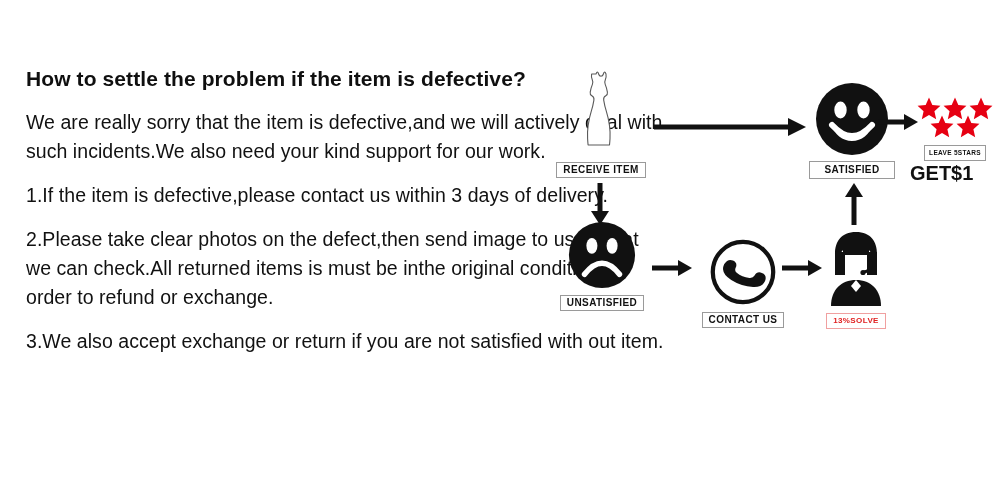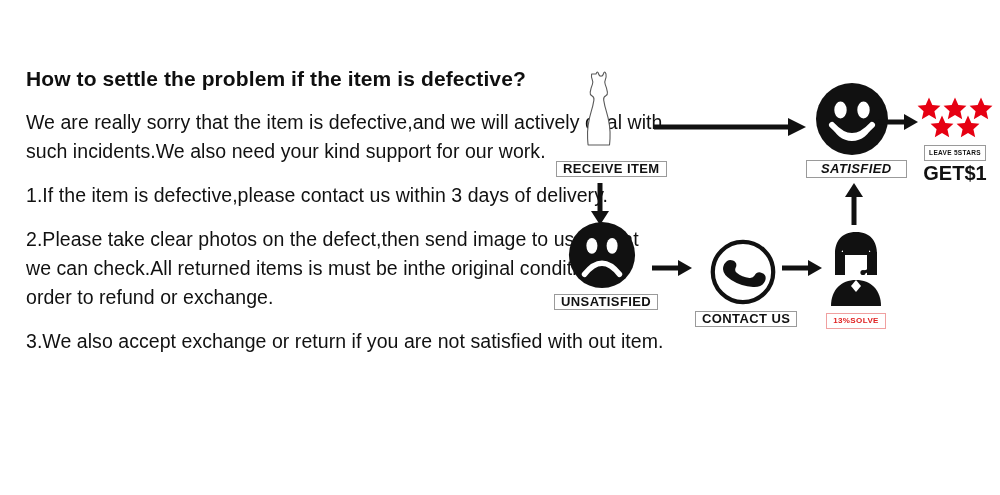--- a/index.html
+++ b/index.html
@@ -26,21 +26,21 @@
   .para:last-child{margin-bottom:0;}
 
   
   .diagram{position:absolute;left:548px;top:68px;width:452px;height:290px;}
   .node{position:absolute;}
   .node .art{display:flex;align-items:flex-end;justify-content:center;}
   .cap{
     display:inline-block;
     border:1px solid #9a9a9a;
     background:#fff;
-    font-size:13px;font-weight:bold;letter-spacing:.4px;
+    font-size:10px;font-weight:bold;letter-spacing:.4px;
     padding:2px 6px 2px 6px;
     line-height:10px;
     white-space:nowrap;
     color:#111;
     text-align:center;
   }
   .cap.red{color:#e02020;border-color:#f0a0a0;}
   .cap-wrap{text-align:center;margin-top:3px;}
 
   
@@ -85,21 +85,21 @@
       </div>
     </div>
 
     <div class="arrow" style="left:106px;top:48px;">
       <svg width="152" height="22" viewBox="0 0 152 22">
         <line x1="0" y1="11" x2="134" y2="11" stroke="#111111" stroke-width="5"></line>
         <polygon points="134,2 152,11 134,20" fill="#111111"></polygon>
       </svg>
     </div>
 
-    <div class="node" style="left:258px;top:8px;width:92px;font-style:italic;">
+    <div class="node" style="left:258px;top:8px;width:92px;">
       <div class="art" style="height:80px;">
         <svg width="74" height="74" viewBox="0 0 74 74">
           <circle cx="37" cy="37" r="36" fill="#111111"></circle>
           <ellipse cx="25.5" cy="28" rx="6.2" ry="8.4" fill="#ffffff"></ellipse>
           <ellipse cx="48.5" cy="28" rx="6.2" ry="8.4" fill="#ffffff"></ellipse>
           <path d="M17 43 a20.5 20.5 0 0 0 40 0 a20.5 14 0 0 1 -40 0 z" fill="#ffffff"></path>
           <path d="M17 43 q20 22 40 0" fill="none" stroke="#ffffff" stroke-width="6" stroke-linecap="round"></path>
         </svg>
       </div>
       <div class="cap-wrap">
@@ -132,21 +132,21 @@
               <polygon points="12,1.5 15.2,8.6 23,9.4 17.2,14.6 18.9,22.3 12,18.3 5.1,22.3 6.8,14.6 1,9.4 8.8,8.6" fill="#e60012"></polygon>
             </svg>
           <svg width="26" height="25" viewBox="0 0 24 24">
               <polygon points="12,1.5 15.2,8.6 23,9.4 17.2,14.6 18.9,22.3 12,18.3 5.1,22.3 6.8,14.6 1,9.4 8.8,8.6" fill="#e60012"></polygon>
             </svg>
         </div>
       </div>
       <div class="cap-wrap" style="margin-top:2px;">
         <span class="cap" style="font-size:6.5px;padding:2px 4px;letter-spacing:.3px;">LEAVE 5STARS</span>
       </div>
-      <div style="text-align:center;margin-top:1px;">
+      <div style="margin-top:1px;">
         <span class="get1" style="position:static;">GET$1</span>
       </div>
     </div>
 
     <div class="arrow" style="left:41px;top:115px;">
       <svg width="22" height="42" viewBox="0 0 22 42">
         <line x1="11" y1="0" x2="11" y2="28" stroke="#111111" stroke-width="5"></line>
         <polygon points="2,28 20,28 11,42" fill="#111111"></polygon>
       </svg>
     </div>

